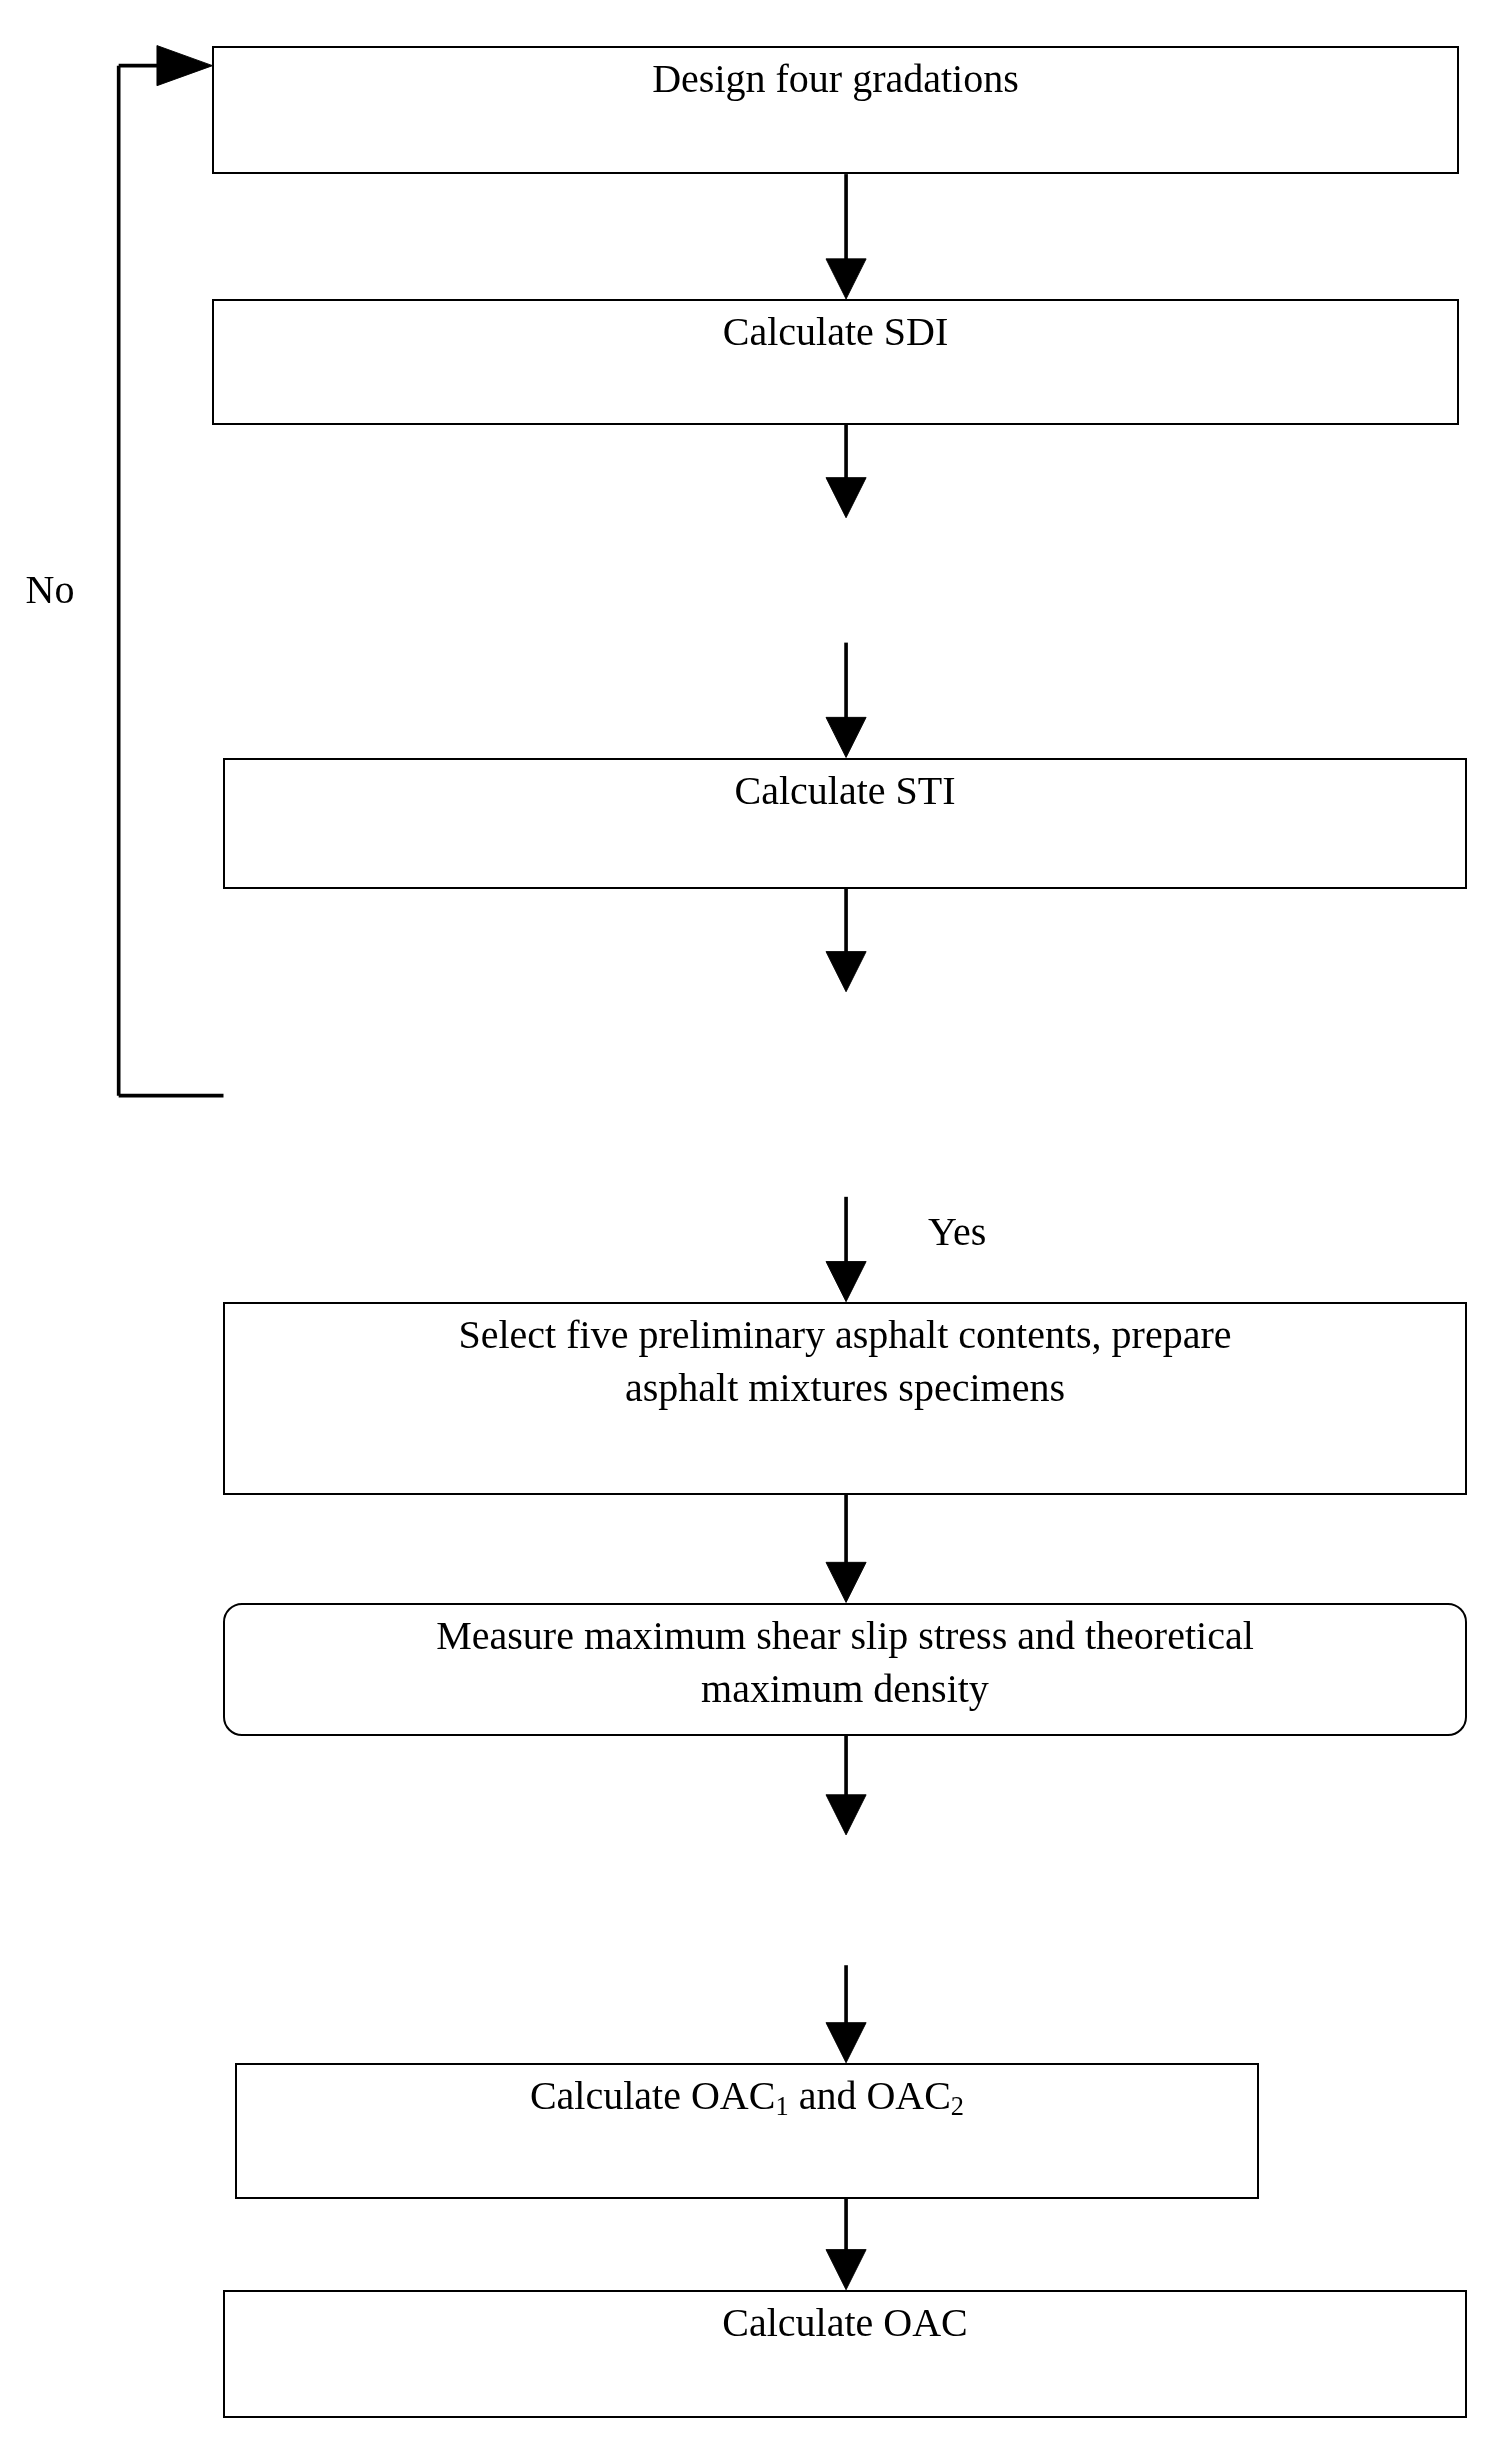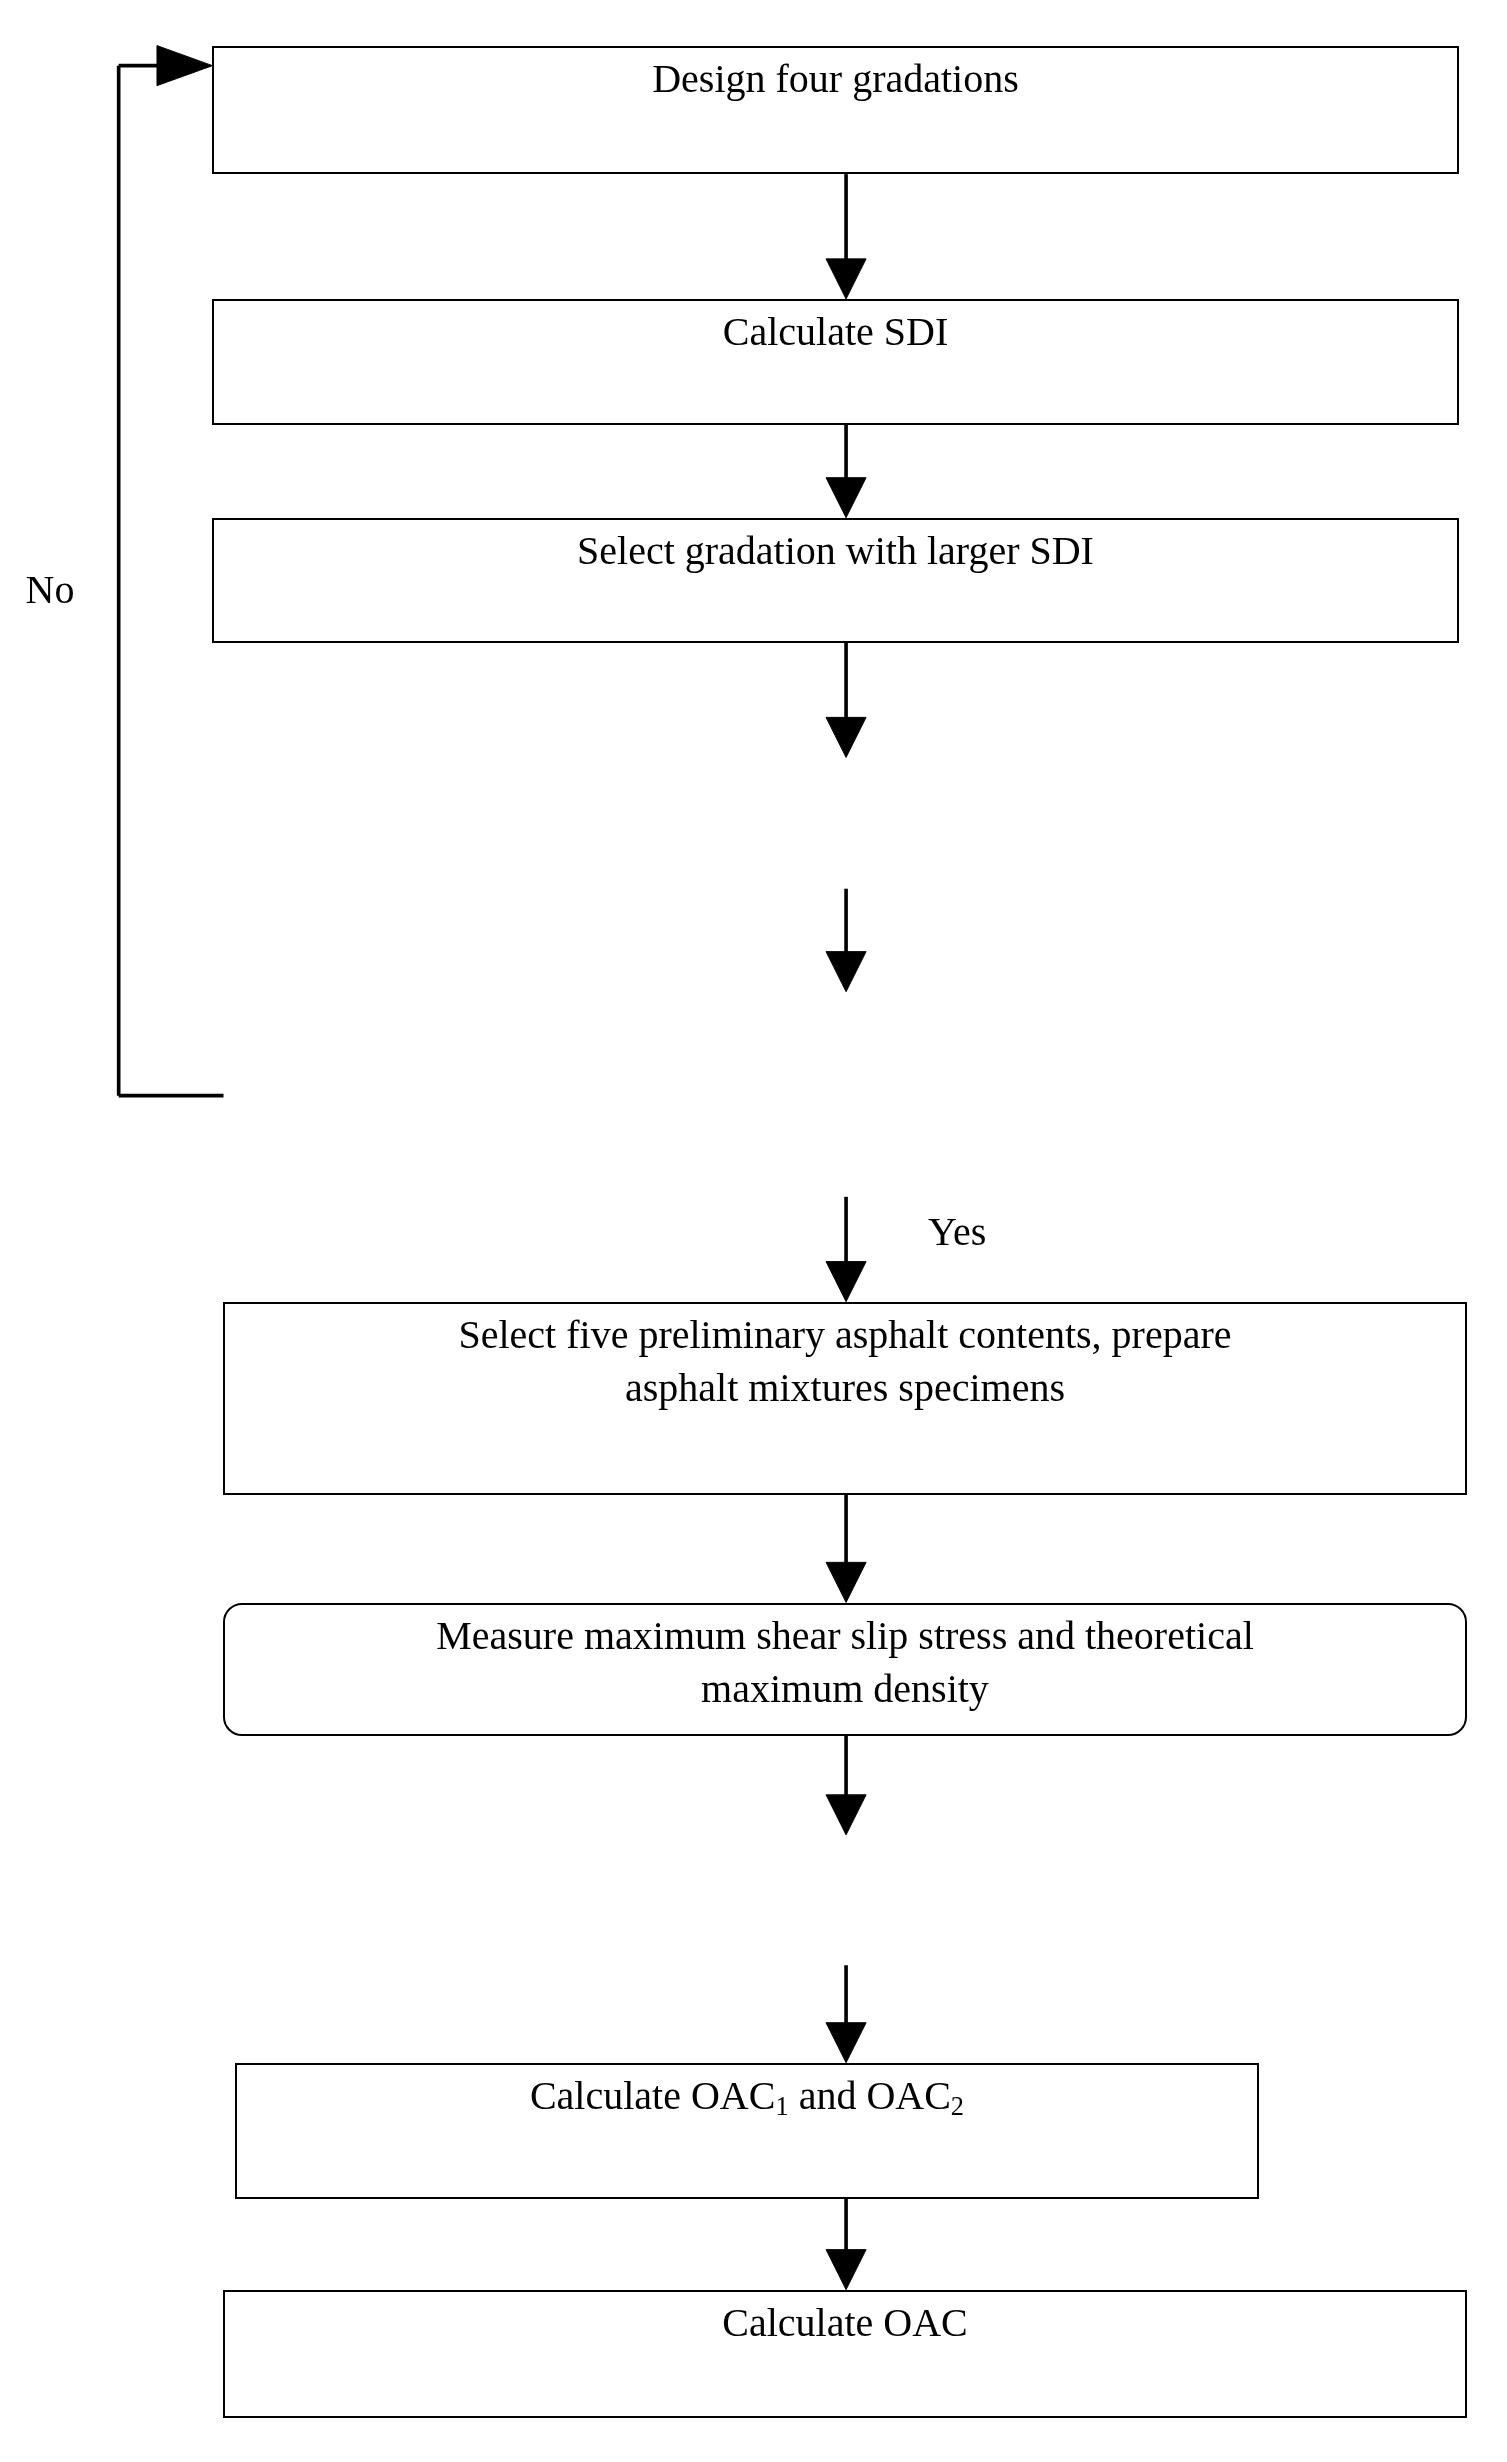--- a/index.html
+++ b/index.html
@@ -96,24 +96,24 @@
   </svg>
 
   <div class="node" style="left:212px; top:46px; width:1247px; height:128px;">
     <span class="node-label">Design four gradations</span>
   </div>
 
   <div class="node" style="left:212px; top:299px; width:1247px; height:126px;">
     <span class="node-label">Calculate SDI</span>
   </div>
 
-  <div class="node" style="left:212px; top:518px; width:1247px; height:125px;">
-    <span class="node-label">Select gradation with larger SDI</span>
+
+  <div class="node" style="left:223px; top:758px; width:1244px; height:131px;">
+    <span class="node-label">Calculate STI</span>
   </div>
-
 
 
   <div class="node" style="left:223px; top:1302px; width:1244px; height:193px;">
     <span class="node-label">Select five preliminary asphalt contents, prepare
 asphalt mixtures specimens</span>
   </div>
 
   <div class="node" style="left:223px; top:1603px; width:1244px; height:133px;border-radius:19px;">
     <span class="node-label">Measure maximum shear slip stress and theoretical
 maximum density</span>

